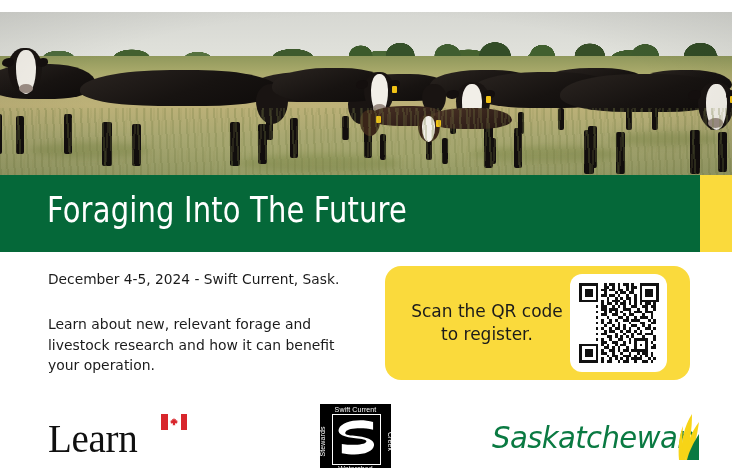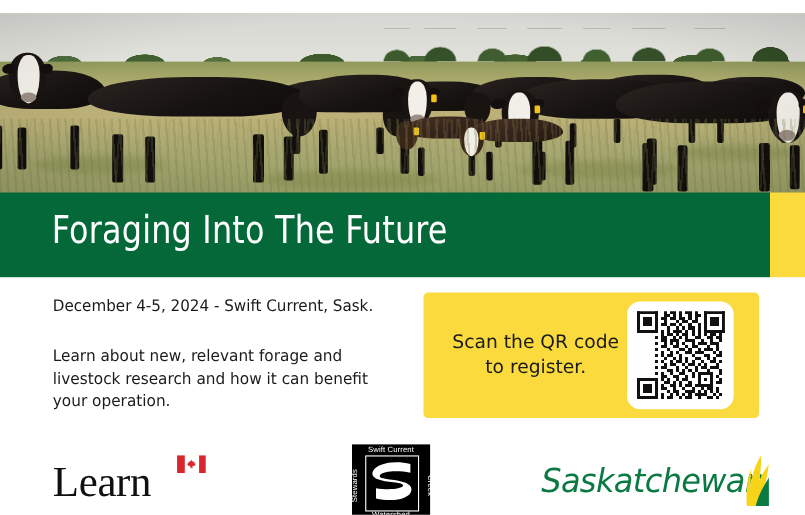--- a/index.html
+++ b/index.html
@@ -188,21 +188,21 @@
     transform: scaleX(.96);
     transform-origin: left top;
   }
 
   
   .qr-card {
     position: absolute;
     left: 385px; top: 254px;
     width: 305px; height: 114px;
     background: #fada3c;
-    border-radius: 4px;
+    border-radius: 16px;
     display: flex;
     align-items: center;
   }
   .qr-card-text {
     position: absolute;
     left: 22px; top: 50%;
     transform: translateY(-50%);
     width: 160px;
     text-align: center;
     font-family: "DejaVu Sans", sans-serif;

